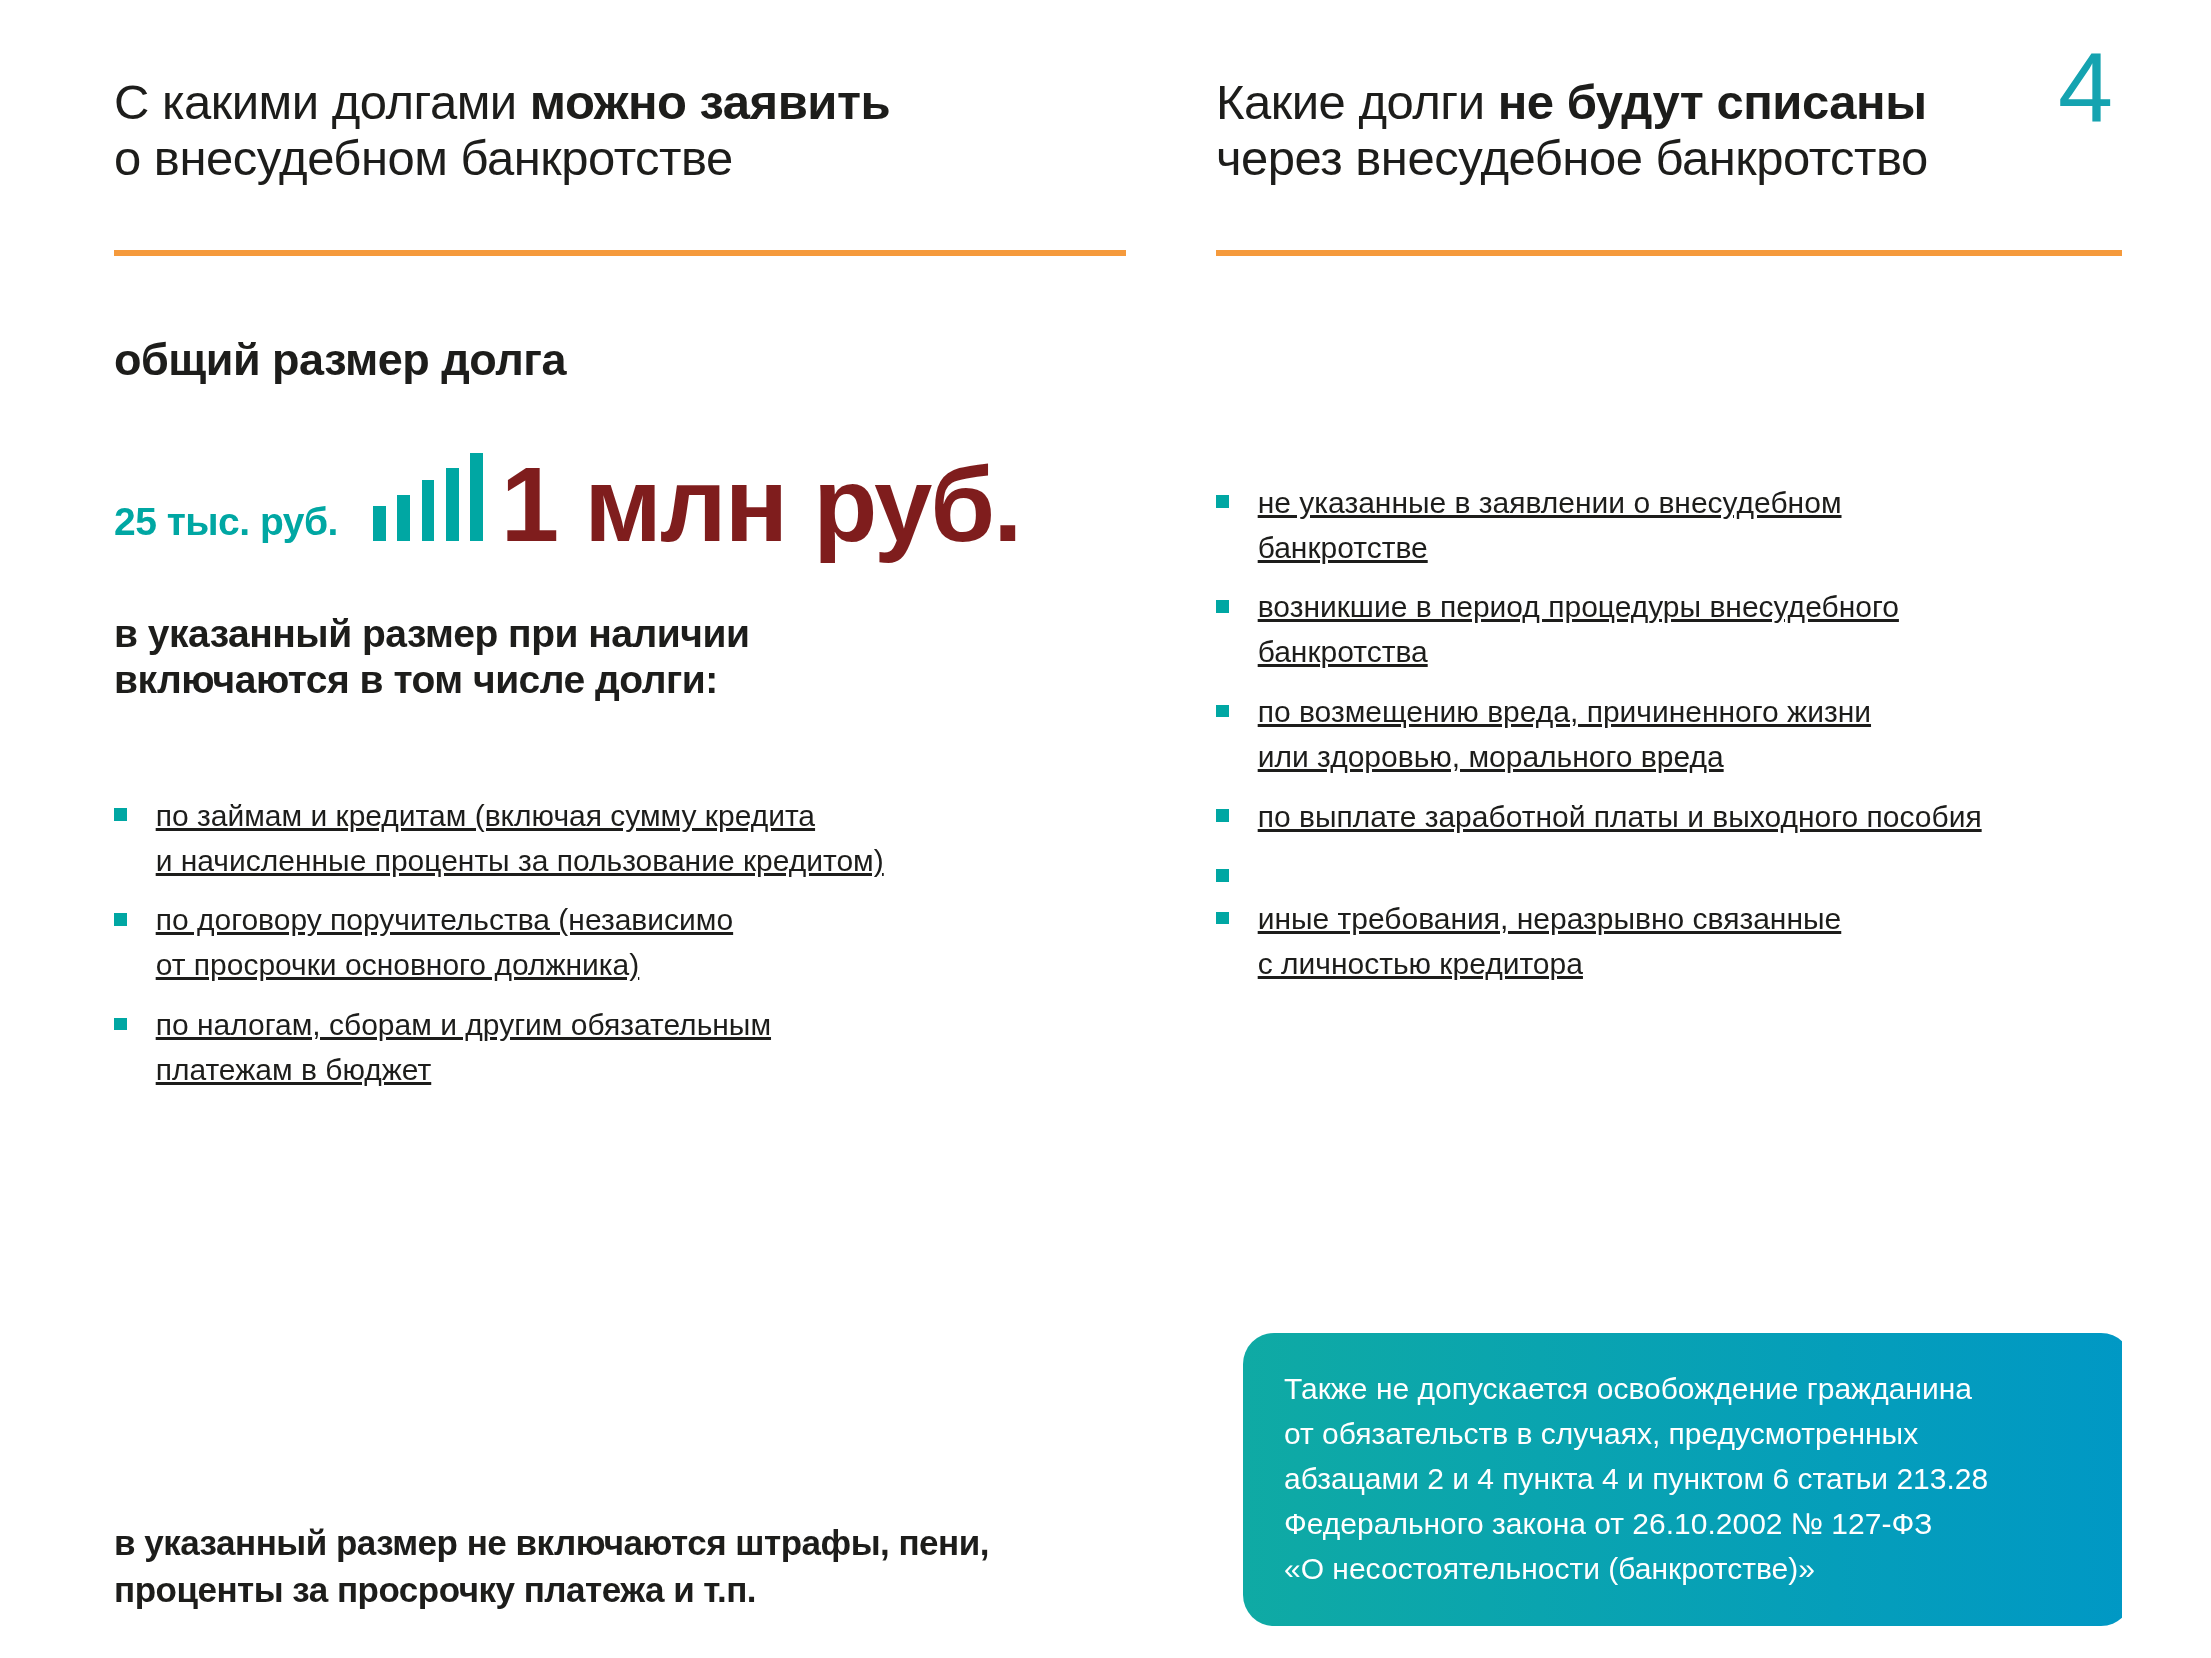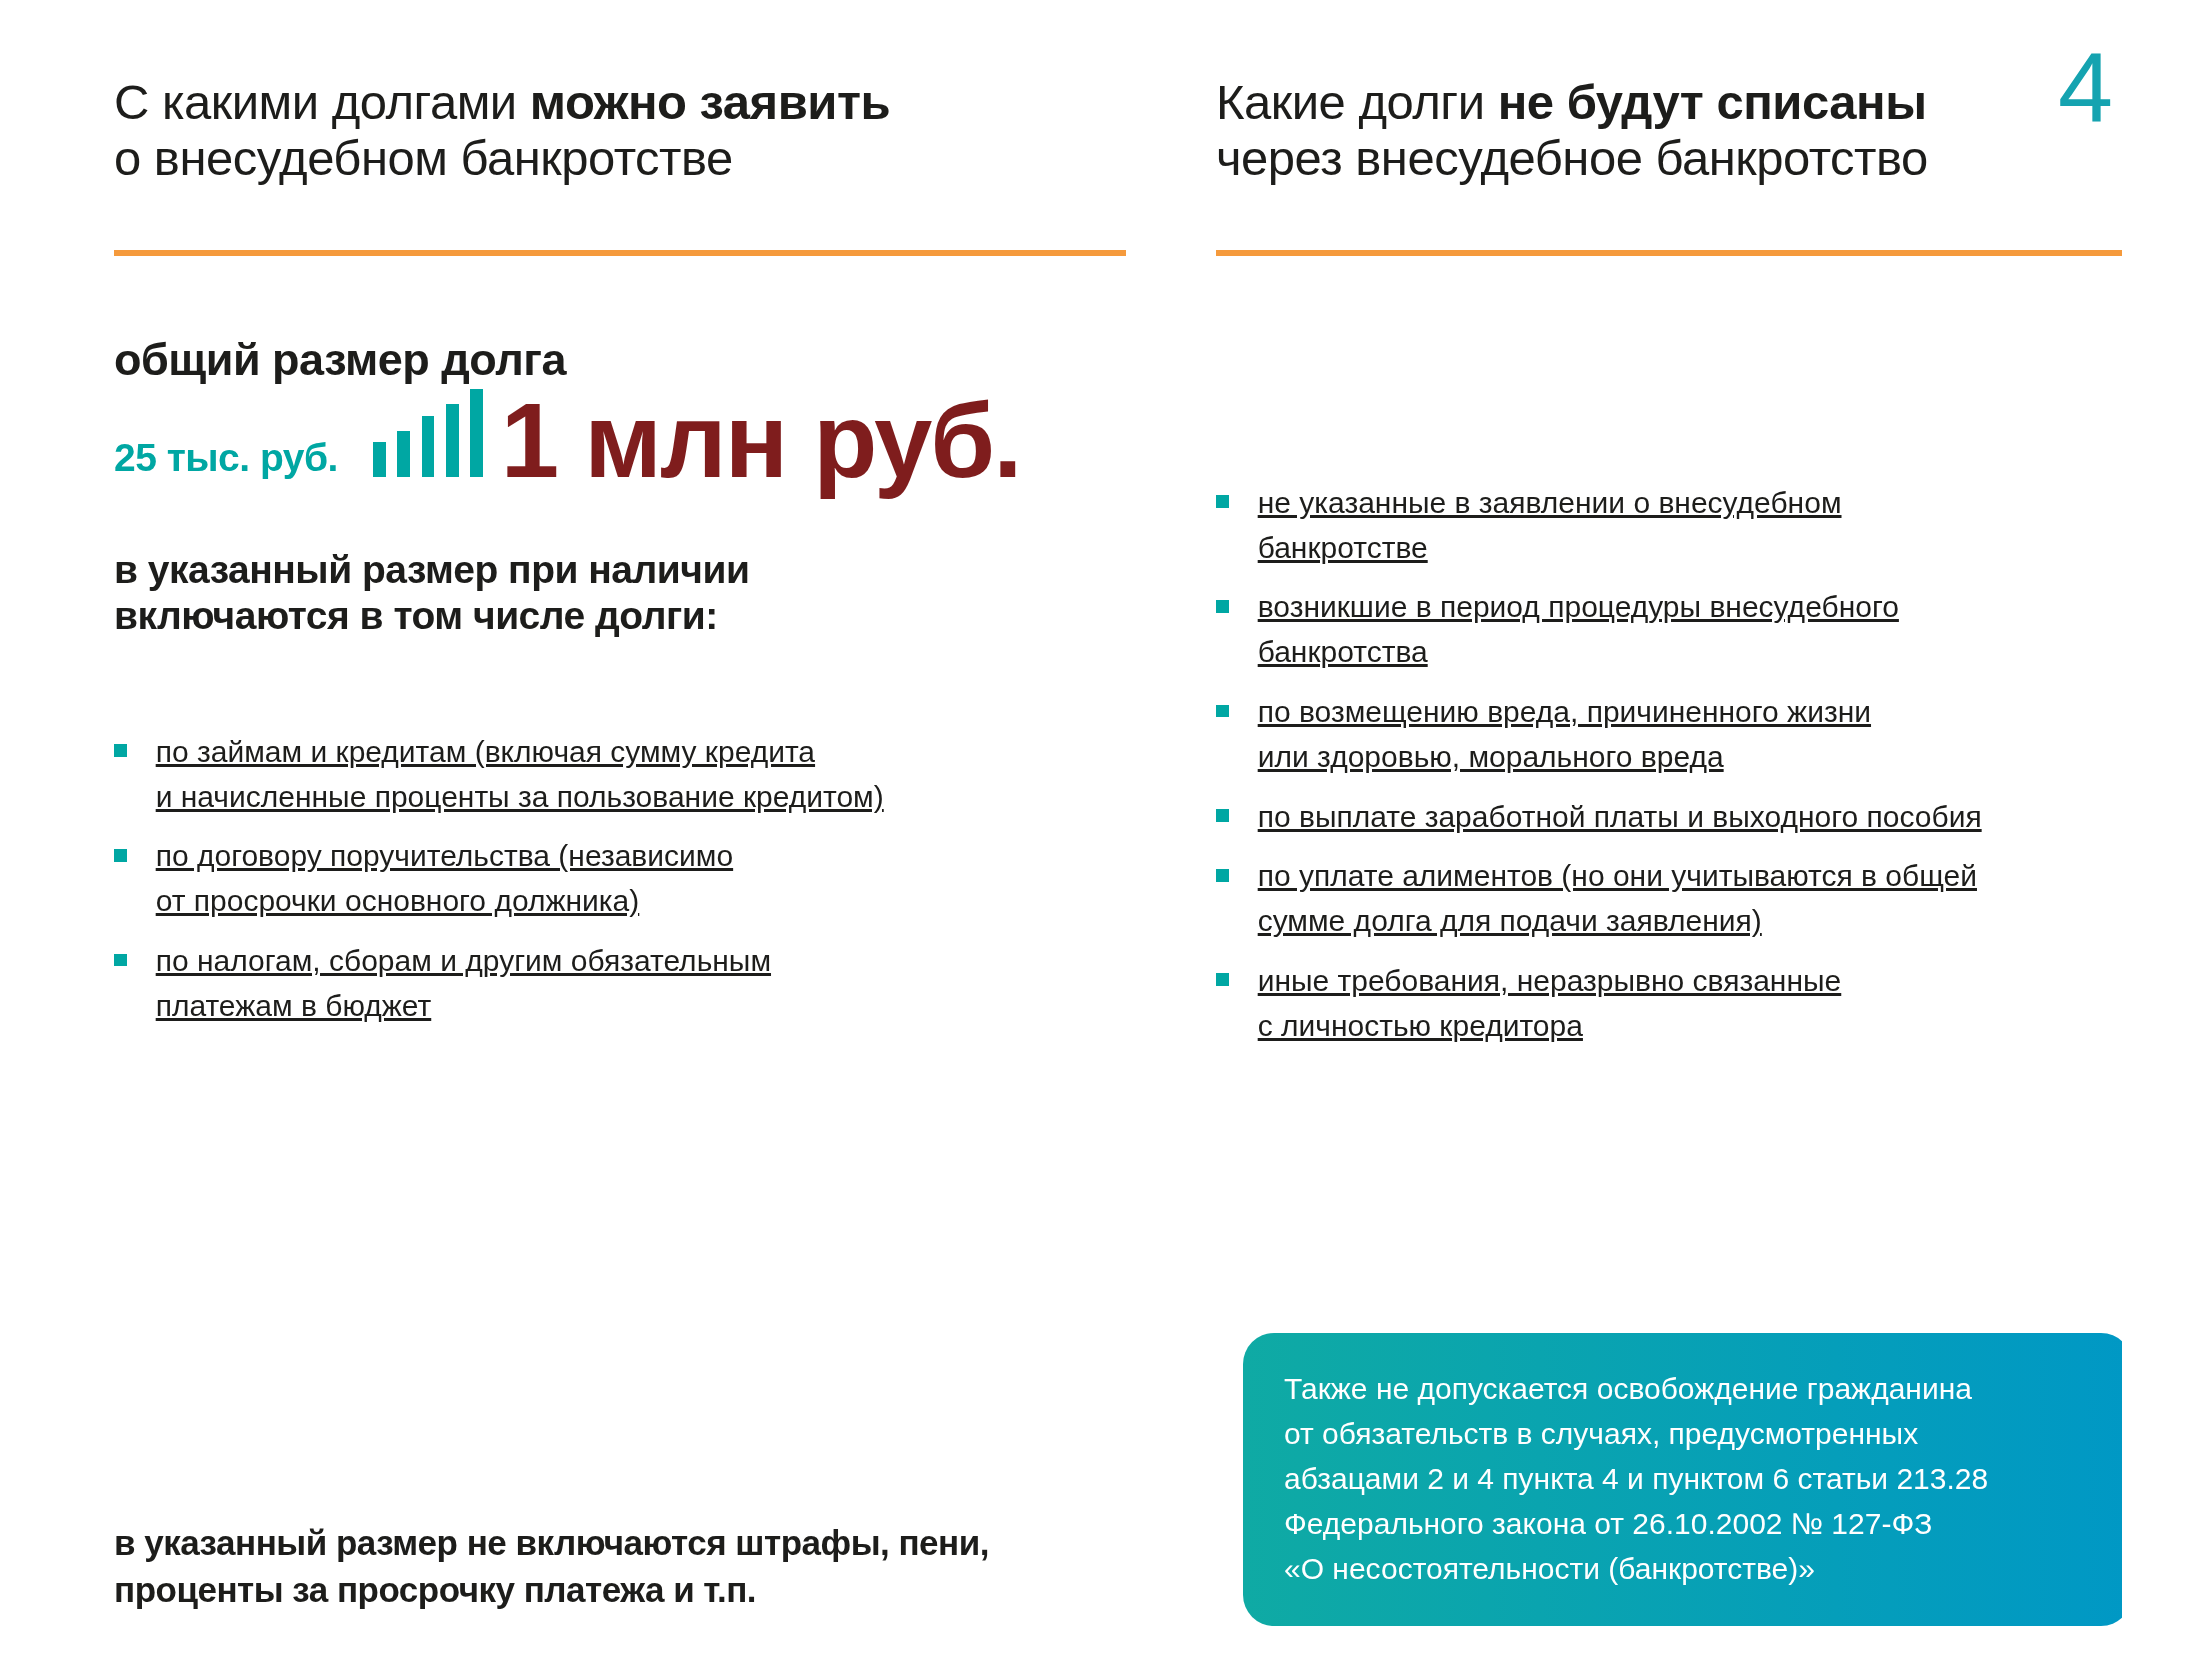--- a/index.html
+++ b/index.html
@@ -29,21 +29,21 @@
     margin-top:64px;
   }
 
   .section-heading{
     margin:78px 0 0 0;
     font-size:45px;font-weight:700;letter-spacing:-0.5px;
   }
 
   .range-row{
     display:flex;align-items:flex-end;
-    height:101px;
+    margin-top:64px;height:101px;
   }
   .range-min{
     font-size:39px;font-weight:700;color:#00a7a3;
     line-height:1;padding-bottom:9.8px;letter-spacing:-0.5px;
   }
   .bar-chart{
     display:flex;align-items:flex-end;
     margin:0 17.6px 9.8px 35px;height:88px;
   }
   .bar-chart i{
@@ -181,22 +181,20 @@
         <span class="bullet-marker"></span>
         <span class="bullet-text pre">по возмещению вреда, причиненного жизни
 или здоровью, морального вреда</span>
       </li>
       <li class="gap-lg">
         <span class="bullet-marker"></span>
         <span class="bullet-text pre">по выплате заработной платы и выходного пособия</span>
       </li>
       <li>
         <span class="bullet-marker"></span>
-        <span class="bullet-text pre">по уплате алиментов (но они учитываются в общей
-сумме долга для подачи заявления)</span>
       </li>
       <li>
         <span class="bullet-marker"></span>
         <span class="bullet-text pre">иные требования, неразрывно связанные
 с личностью кредитора</span>
       </li>
     </ul>
   </section>
 
   <div class="page-number">4</div>

